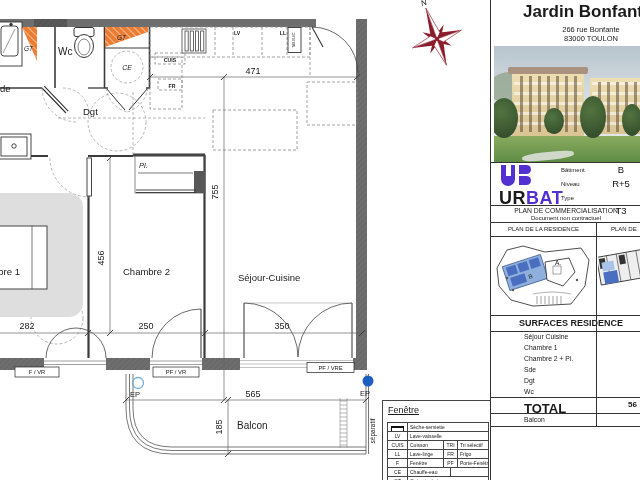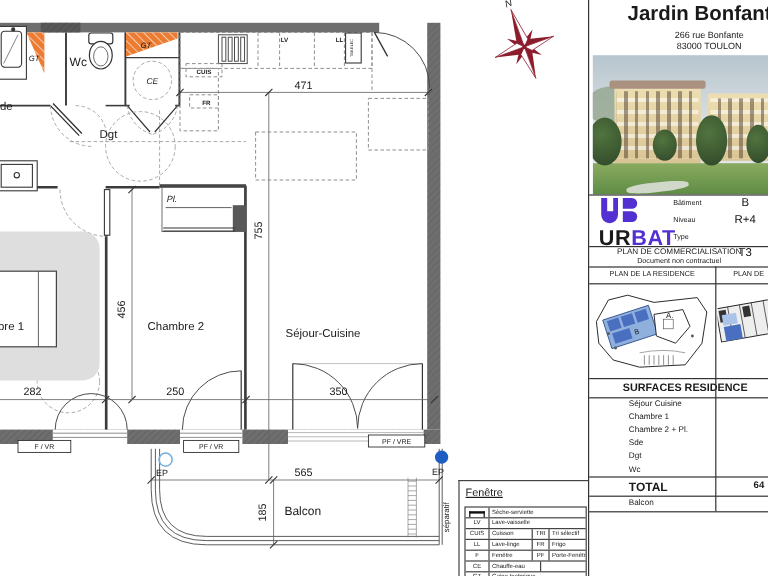--- a/index.html
+++ b/index.html
@@ -344,21 +344,21 @@
   <div class="hline" style="top:162px"></div>
   <div id="logoU"></div>
   <div id="logoUslot"></div>
   <div class="logoB" style="top:165px"></div>
   <div class="logoB" style="top:176px"></div>
   <div id="urbat"><span>UR</span><span class="bat">BAT</span></div>
 
   <div class="plabel" style="left:70px;top:167px">Bâtiment</div>
   <div class="pvalue ctr" style="left:118px;top:164px;width:24px">B</div>
   <div class="plabel" style="left:70px;top:181px">Niveau</div>
-  <div class="pvalue ctr" style="left:118px;top:178px;width:24px">R+4</div>
+  <div class="pvalue ctr" style="left:118px;top:178px;width:24px">R+5</div>
   <div class="plabel" style="left:70px;top:195px">Type</div>
   <div class="pvalue ctr" style="left:118px;top:205px;width:24px">T3</div>
 
   <div class="hline" style="top:205px"></div>
   <div class="ctr" style="position:absolute;left:0;top:207px;width:150px;font-size:6.8px">PLAN DE COMMERCIALISATION</div>
   <div class="ctr" style="position:absolute;left:0;top:215px;width:150px;font-size:6px">Document non contractuel</div>
 
   <div class="hline" style="top:222px"></div>
   <div class="ctr" style="position:absolute;left:0;top:226px;width:105px;font-size:6px">PLAN DE LA RESIDENCE</div>
   <div style="position:absolute;left:120px;top:226px;font-size:6px;white-space:nowrap">PLAN DE</div>
@@ -401,19 +401,19 @@
   <div class="hline" style="top:331px"></div>
 
   <div class="room-row" style="top:333px">Séjour Cuisine</div>
   <div class="room-row" style="top:344px">Chambre 1</div>
   <div class="room-row" style="top:355px">Chambre 2 + Pl.</div>
   <div class="room-row" style="top:366px">Sde</div>
   <div class="room-row" style="top:377px">Dgt</div>
   <div class="room-row" style="top:388px">Wc</div>
 
   <div class="hline" style="top:397px"></div>
-  <div style="position:absolute;left:33px;top:401px;font-size:10px;font-weight:bold">TOTAL</div>
-  <div style="position:absolute;left:137px;top:400px;font-size:8px;font-weight:bold">64</div>
+  <div style="position:absolute;left:33px;top:401px;font-size:13px;font-weight:bold">TOTAL</div>
+  <div style="position:absolute;left:137px;top:400px;font-size:8px;font-weight:bold">56</div>
   <div class="hline" style="top:413px"></div>
   <div style="position:absolute;left:33px;top:416px;font-size:6.8px">Balcon</div>
   <div class="hline" style="top:426px"></div>
   <div id="vdiv"></div>
 </div>
 
 </body></html>

